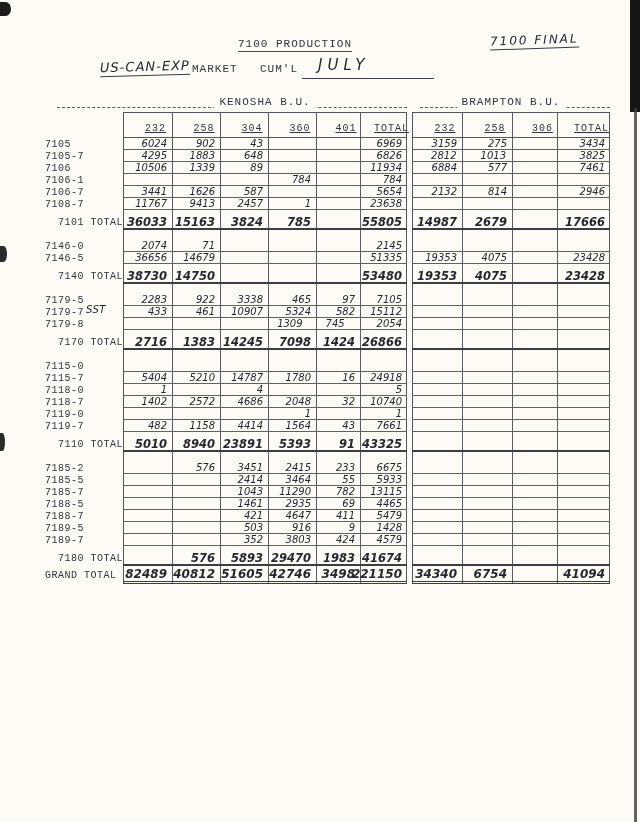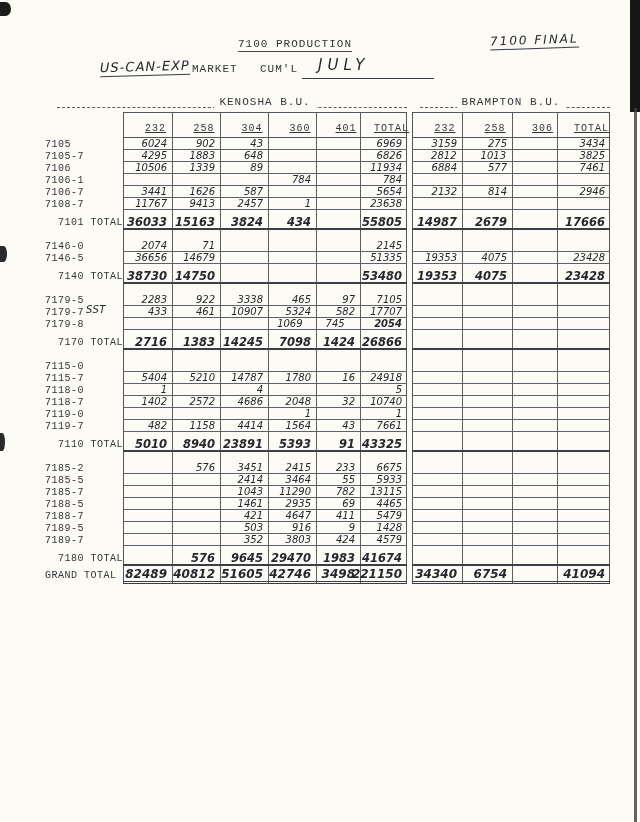--- a/index.html
+++ b/index.html
@@ -390,21 +390,21 @@
             <div class="cell" style="width: 49px;">
               <span class="hw">36033</span>
             </div>
             <div class="cell" style="width: 48px;">
               <span class="hw">15163</span>
             </div>
             <div class="cell" style="width: 48px;">
               <span class="hw">3824</span>
             </div>
             <div class="cell" style="width: 48px;">
-              <span class="hw">434</span>
+              <span class="hw">785</span>
             </div>
             <div class="cell" style="width: 44px;">
               <span class="hw"></span>
             </div>
             <div class="cell" style="width: 47px;">
               <span class="hw">55805</span>
             </div>
           </div>
           <div class="bgroup">
             <div class="cell" style="width: 50px;">
@@ -595,21 +595,21 @@
             <div class="cell" style="width: 48px;">
               <span class="hw">10907</span>
             </div>
             <div class="cell" style="width: 48px;">
               <span class="hw">5324</span>
             </div>
             <div class="cell" style="width: 44px;">
               <span class="hw">582</span>
             </div>
             <div class="cell" style="width: 47px;">
-              <span class="hw">17707</span>
+              <span class="hw">15112</span>
             </div>
           </div>
           <div class="bgroup">
             <div class="cell" style="width: 50px;">
               <span class="hw"></span>
             </div>
             <div class="cell" style="width: 50px;">
               <span class="hw"></span>
             </div>
             <div class="cell" style="width: 45px;">
@@ -628,26 +628,26 @@
             <div class="cell" style="width: 49px;">
               <span class="hw"></span>
             </div>
             <div class="cell" style="width: 48px;">
               <span class="hw"></span>
             </div>
             <div class="cell" style="width: 48px;">
               <span class="hw"></span>
             </div>
             <div class="cell" style="width: 48px;">
-              <span class="hw">1069</span>
+              <span class="hw">1309</span>
             </div>
             <div class="cell" style="width: 44px;">
               <span class="hw">745</span>
             </div>
-            <div class="cell" style="width: 60px; font-weight: bold;">
+            <div class="cell" style="width: 60px;">
               <span class="hw">2054</span>
             </div>
           </div>
           <div class="bgroup">
             <div class="cell" style="width: 50px;">
               <span class="hw"></span>
             </div>
             <div class="cell" style="width: 50px;">
               <span class="hw"></span>
             </div>
@@ -1254,21 +1254,21 @@
             <span>7180 TOTAL</span>
           </div>
           <div class="kgroup">
             <div class="cell" style="width: 49px;">
               <span class="hw"></span>
             </div>
             <div class="cell" style="width: 48px;">
               <span class="hw">576</span>
             </div>
             <div class="cell" style="width: 48px;">
-              <span class="hw">9645</span>
+              <span class="hw">5893</span>
             </div>
             <div class="cell" style="width: 48px;">
               <span class="hw">29470</span>
             </div>
             <div class="cell" style="width: 44px;">
               <span class="hw">1983</span>
             </div>
             <div class="cell" style="width: 47px;">
               <span class="hw">41674</span>
             </div>

